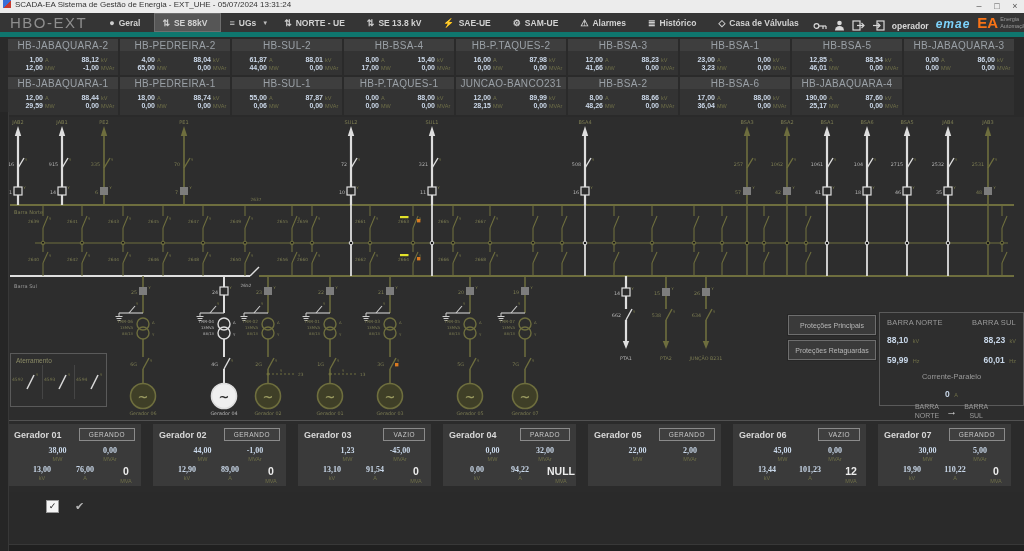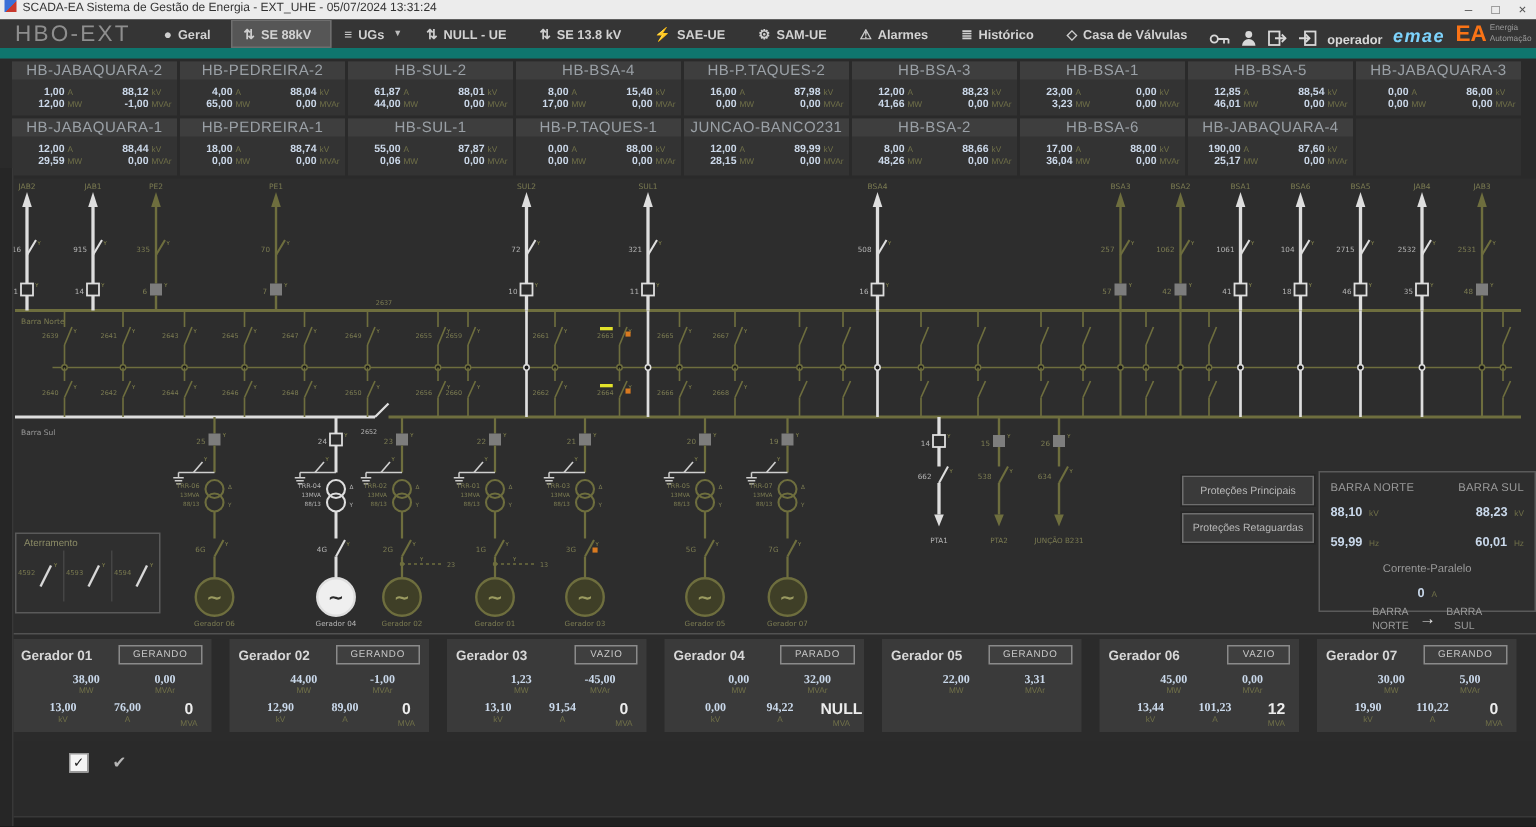--- a/index.html
+++ b/index.html
@@ -5,21 +5,21 @@
   html,body{margin:0;padding:0;background:#111;}
   .screen{position:relative;width:1024px;height:551px;background:#2a2a2a;overflow:hidden;
           font-family:"Liberation Sans",sans-serif;-webkit-user-select:none;user-select:none;}
   
   .titlebar{height:13px;background:#ececec;display:flex;align-items:flex-start;gap:4px;padding-left:3px;}
   .app-icon{width:8px;height:8px;background:linear-gradient(135deg,#3a6fd8 55%,#c8392e 55%);flex:0 0 auto;}
   .title-text{font-size:8px;color:#333;white-space:nowrap;}
   .win-controls{margin-left:auto;display:flex;}
   .win-controls span{width:18px;text-align:center;color:#555;font-size:9px;line-height:13px;}
   
-  .toolbar{height:19px;background:#353535;border-bottom:7px solid #0f766e;display:flex;align-items:center;color:#d2d2d2;}
+  .toolbar{height:19px;background:#353535;border-bottom:5px solid #0f766e;display:flex;align-items:center;color:#d2d2d2;}
   .tb-brand{font-size:15px;color:#8e8e8e;letter-spacing:1.5px;margin:0 14px 0 10px;white-space:nowrap;}
   .rep{display:contents;}
   .tb-btn{display:flex;align-items:center;gap:4px;height:100%;padding:0 8px;font-size:8.5px;font-weight:bold;white-space:nowrap;cursor:default;}
   .tb-btn.active{background:#565656;box-shadow:inset 0 0 0 1px #6e6e6e;}
   .tb-ic{font-size:9px;color:#cfcfcf;}
   .tb-caret{font-size:6px;color:#bdbdbd;margin-left:2px;}
   .tb-right{margin-left:auto;display:flex;align-items:flex-end;gap:7px;padding-right:3px;}
   .tb-right svg{display:block;}
   .tb-user{font-size:8.5px;font-weight:bold;color:#d8d8d8;}
   .emae{font-style:italic;font-weight:bold;font-size:12px;color:#7dd3fc;letter-spacing:1px;}
@@ -110,21 +110,21 @@
         </div>
       
         <div class="tb-btn">
           <span class="tb-ic">≡</span>
           <span>UGs</span>
           <span class="tb-caret">▼</span>
         </div>
       
         <div class="tb-btn">
           <span class="tb-ic">⇅</span>
-          <span>NULL - UE</span>
+          <span>NORTE - UE</span>
           <span class="tb-caret"></span>
         </div>
       
         <div class="tb-btn">
           <span class="tb-ic">⇅</span>
           <span>SE 13.8 kV</span>
           <span class="tb-caret"></span>
         </div>
       
         <div class="tb-btn">
@@ -1296,21 +1296,21 @@
           <div class="gp-head">
             <span class="gp-name">Gerador 05</span>
             <span class="gp-status">GERANDO</span>
           </div>
           <div class="gp-r1">
             <span class="gp-col">
               <span class="gv">22,00</span>
               <span class="gu">MW</span>
             </span>
             <span class="gp-col">
-              <span class="gv">3,31</span>
+              <span class="gv">2,00</span>
               <span class="gu">MVAr</span>
             </span>
           </div>
         </div>
       
         <div class="gpanel">
           <div class="gp-head">
             <span class="gp-name">Gerador 06</span>
             <span class="gp-status">VAZIO</span>
           </div>

